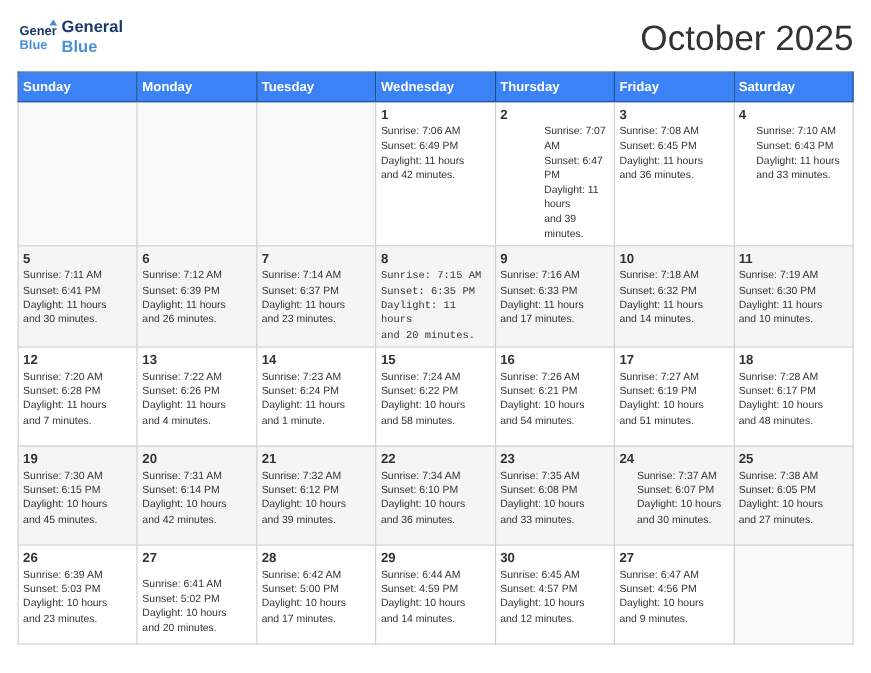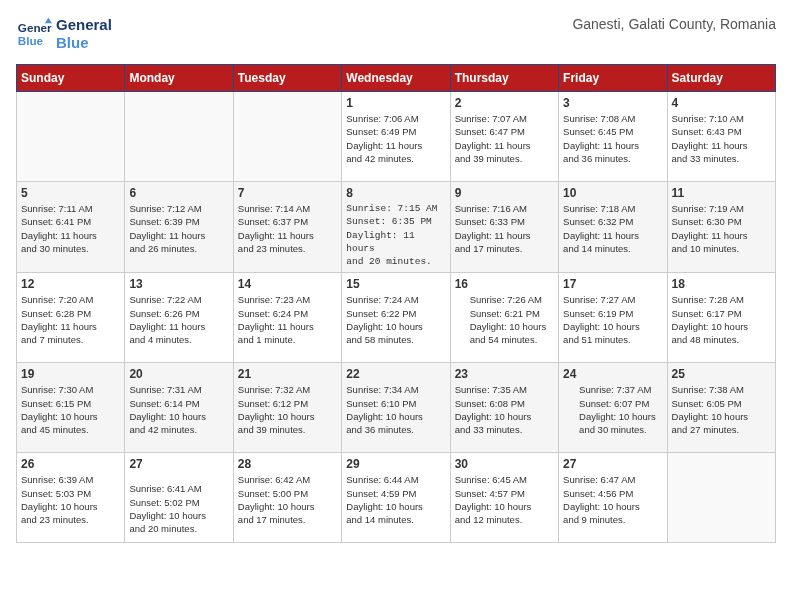--- a/index.html
+++ b/index.html
@@ -45,21 +45,21 @@
     .subtitle {
       font-size: 14px;
       color: #555;
     }
     table {
       width: 100%;
       border-collapse: collapse;
       table-layout: fixed;
     }
     thead th {
-      background-color: #b91c1c;
+      background-color: #3b82f6;
       color: #fff;
       font-size: 12px;
       font-weight: bold;
       padding: 6px 4px;
       text-align: left;
       border: 1px solid #1e4a8a;
     }
     tbody td {
       vertical-align: top;
       border: 1px solid #ccc;
@@ -97,21 +97,21 @@
       <text x="2" y="32" font-size="13" font-weight="bold" fill="#4a90d9">Blue</text>
       <polygon points="32,8 40,8 36,2" fill="#4a90d9"></polygon>
     </svg>
     <div>
       <div class="logo-text">
         <span style="color:#1a3a6b">General</span><br><span style="color:#4a90d9">Blue</span>
       </div>
     </div>
   </div>
   <div class="title-block">
-    <div class="subtitle">Ganesti, Galati County, Romania</div>
+    <div class="month-title">October 2025</div>
   </div>
 </div>
 
 <table>
   <thead>
     <tr id="weekday-header">
         <th>Sunday</th>
         <th>Monday</th>
         <th>Tuesday</th>
         <th>Wednesday</th>
@@ -127,35 +127,35 @@
         <td class="empty-cell"></td>
         <td>
           <div class="day-number">1</div>
           <div class="day-info" style="white-space: pre-line;">Sunrise: 7:06 AM
 Sunset: 6:49 PM
 Daylight: 11 hours
 and 42 minutes.</div>
         </td>
         <td>
           <div class="day-number">2</div>
-          <div class="day-info" style="white-space: pre-line;">Sunrise: 7:07 AM
+          <div class="day-info" style="white-space: pre-line; margin-left: 40px;">Sunrise: 7:07 AM
 Sunset: 6:47 PM
 Daylight: 11 hours
 and 39 minutes.</div>
         </td>
         <td>
           <div class="day-number">3</div>
           <div class="day-info" style="white-space: pre-line;">Sunrise: 7:08 AM
 Sunset: 6:45 PM
 Daylight: 11 hours
 and 36 minutes.</div>
         </td>
         <td>
           <div class="day-number">4</div>
-          <div class="day-info" style="white-space: pre-line;">Sunrise: 7:10 AM
+          <div class="day-info" style="white-space: pre-line; margin-left: 16px;">Sunrise: 7:10 AM
 Sunset: 6:43 PM
 Daylight: 11 hours
 and 33 minutes.</div>
         </td>
       </tr>
       <tr>
         <td>
           <div class="day-number">5</div>
           <div class="day-info" style="white-space: pre-line;">Sunrise: 7:11 AM
 Sunset: 6:41 PM
@@ -229,21 +229,21 @@
         </td>
         <td>
           <div class="day-number">15</div>
           <div class="day-info" style="white-space: pre-line;">Sunrise: 7:24 AM
 Sunset: 6:22 PM
 Daylight: 10 hours
 and 58 minutes.</div>
         </td>
         <td>
           <div class="day-number">16</div>
-          <div class="day-info" style="white-space: pre-line; margin-left: 15px;">Sunrise: 7:26 AM
+          <div class="day-info" style="white-space: pre-line;">Sunrise: 7:26 AM
 Sunset: 6:21 PM
 Daylight: 10 hours
 and 54 minutes.</div>
         </td>
         <td>
           <div class="day-number">17</div>
           <div class="day-info" style="white-space: pre-line;">Sunrise: 7:27 AM
 Sunset: 6:19 PM
 Daylight: 10 hours
 and 51 minutes.</div>

